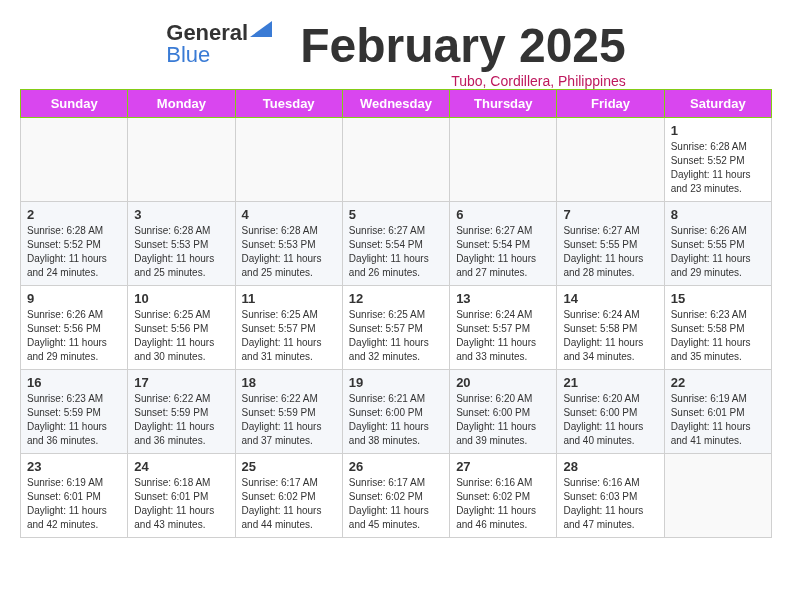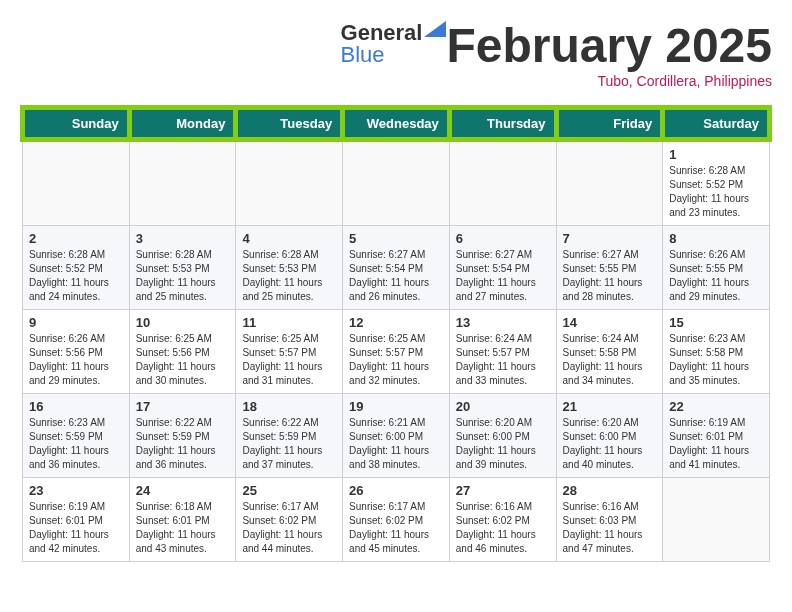--- a/index.html
+++ b/index.html
@@ -5,23 +5,23 @@
     * { box-sizing: border-box; margin: 0; padding: 0; }
     body {
       font-family: Arial, sans-serif;
       background: #fff;
       width: 792px;
       min-height: 612px;
       padding: 20px;
     }
     .header {
       display: flex;
-      justify-content: flex-end;
+      justify-content: center;
       align-items: flex-start;
-      margin-bottom: 16px;
+      gap: 28px;
     }
     .logo {
       display: flex;
       flex-direction: column;
       align-items: flex-start;
     }
     .title-block {
       text-align: right;
     }
     .month-title {
@@ -33,27 +33,27 @@
     .subtitle {
       font-size: 14px;
       color: #be185d;
     }
     .calendar {
       width: 100%;
       border-collapse: collapse;
       border: 1px solid #ccc;
     }
     .calendar th {
-      background-color: #0f766e;
+      background-color: #d946ef;
       color: #fff;
-      text-align: right;
+      text-align: center;
       padding: 6px 8px;
       font-size: 13px;
       font-weight: bold;
-      border: 5px solid #84cc16;
+      border: 1px solid #84cc16;
     }
     .calendar td {
       vertical-align: top;
       padding: 5px 6px;
       border: 1px solid #d0d0d0;
       width: calc(100% / 7);
       min-height: 80px;
       font-size: 10.5px;
       color: #333;
       background: #fff;

